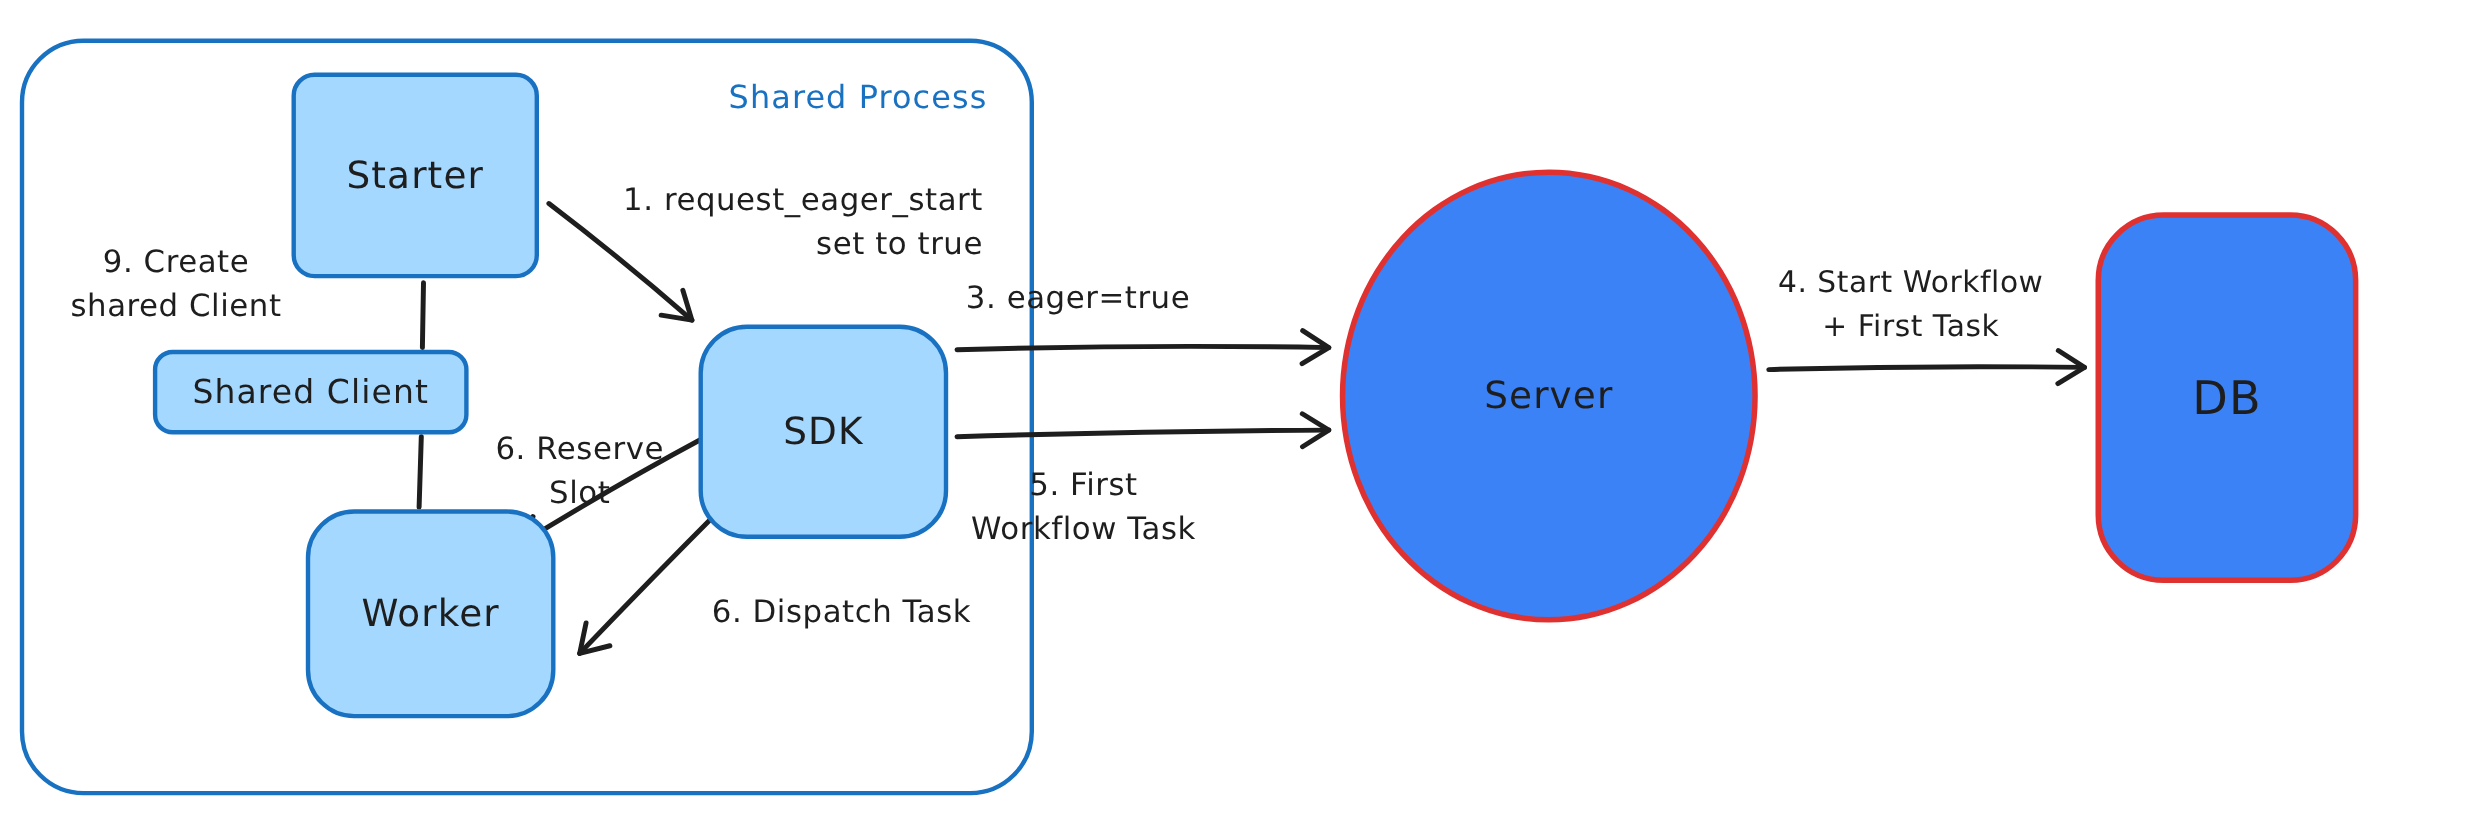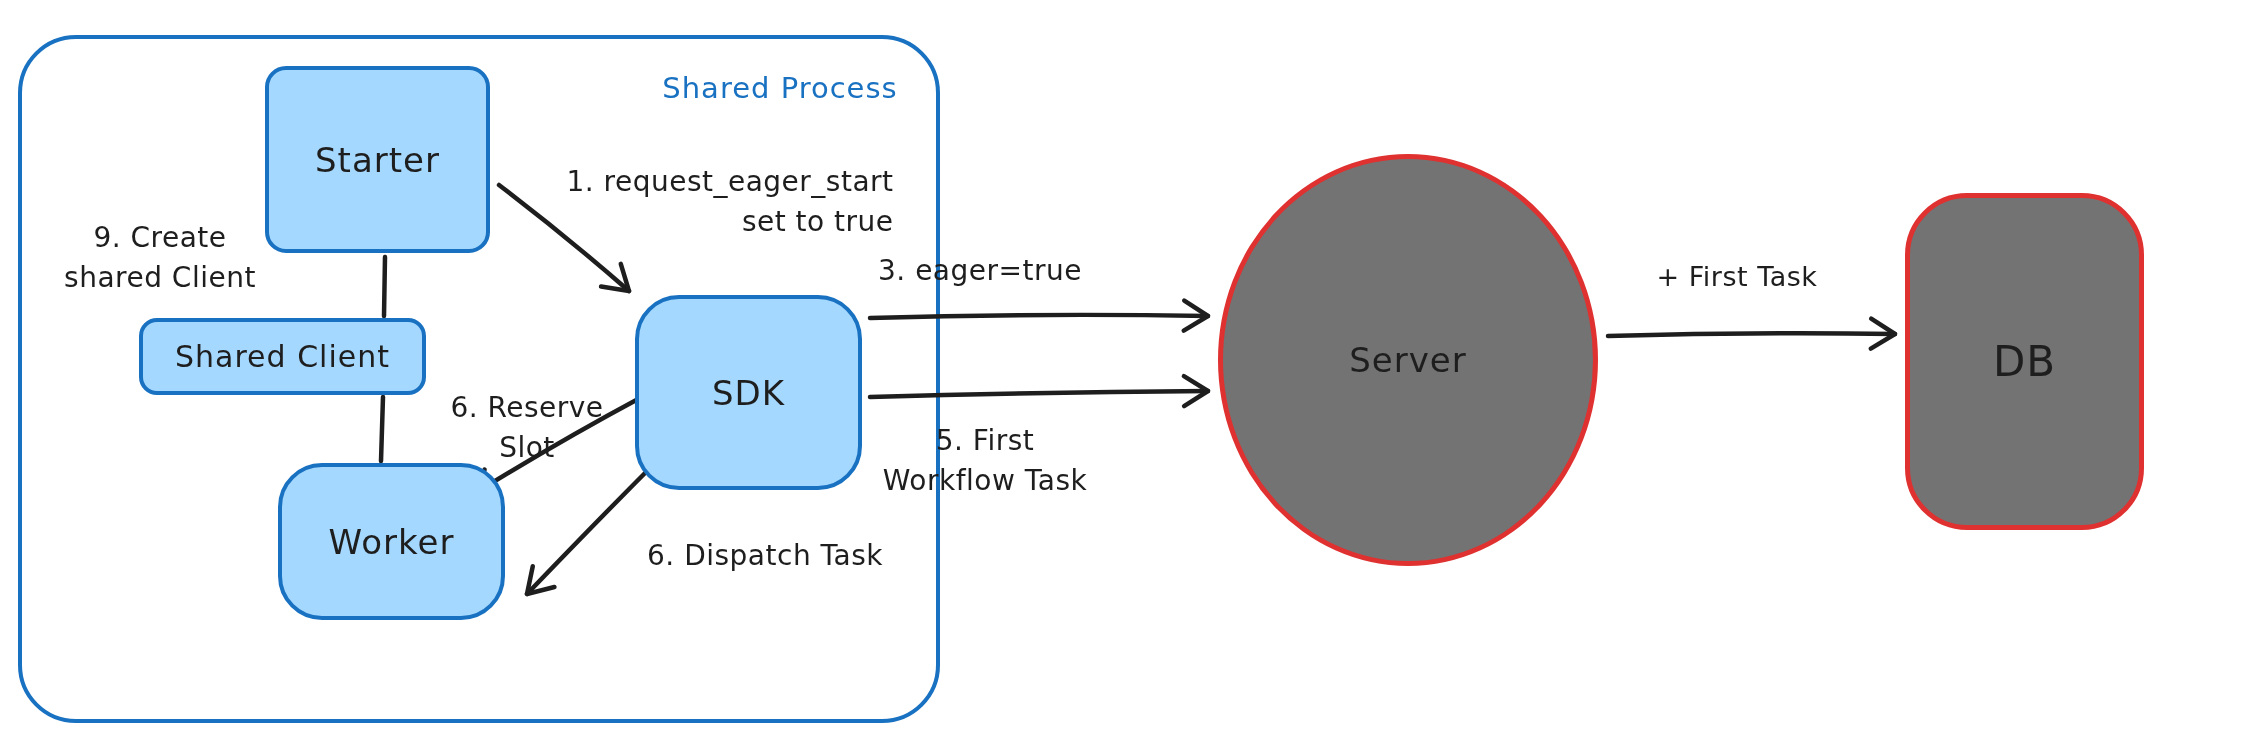--- a/index.html
+++ b/index.html
@@ -16,21 +16,21 @@
     position:absolute;
     background:#a5d8ff;
     border:4px solid #1971c2;
     border-radius:40px;
     display:flex;align-items:center;justify-content:center;
     box-sizing:border-box;
     font-size:34px;font-weight:500;color:#1e1e1e;
     letter-spacing:1px;
   }
   .node-red{
-    background:#737373;
+    background:#3b82f6;
     border:5px solid #e03131;
   }
   
   .frame{
     position:absolute;
     left:18px;top:35px;width:922px;height:688px;
     border:4.5px solid #1971c2;
     border-radius:58px;
     box-sizing:border-box;
     background:transparent;
@@ -90,21 +90,21 @@
   </svg>
 
   <div class="node" style="left:265px;top:66px;width:225px;height:187px;border-radius:21px;">
     <span>Starter</span>
   </div>
 
   <div class="node" style="left:139px;top:318px;width:287px;height:77px;border-radius:18px;font-size:30px;">
     <span>Shared Client</span>
   </div>
 
-  <div class="node" style="left:278px;top:463px;width:227px;height:157px;border-radius:44px;">
+  <div class="node" style="left:278px;top:463px;width:227px;height:190px;border-radius:44px;">
     <span>Worker</span>
   </div>
 
   <div class="node" style="left:635px;top:255px;width:227px;height:195px;border-radius:44px;margin-top:40px;">
     <span>SDK</span>
   </div>
 
   <div class="node node-red" style="left:1218px;top:154px;width:380px;height:412px;border-radius:50%;">
     <span>Server</span>
   </div>
@@ -126,20 +126,21 @@
   <div class="note" style="left:527px;top:428px;">
     <div>6. Reserve</div>
     <div>Slot</div>
   </div>
 
   <div class="note" style="left:980px;top:271px;">
     <div>3. eager=true</div>
   </div>
 
   <div class="note" style="left:1737px;top:277px;font-size:27px;">
+    <div>4. Start Workflow</div>
     <div>+ First Task</div>
   </div>
 
   <div class="note" style="left:985px;top:461px;">
     <div>5. First</div>
     <div>Workflow Task</div>
   </div>
 
   <div class="note" style="left:765px;top:556px;">
     <div>6. Dispatch Task</div>

